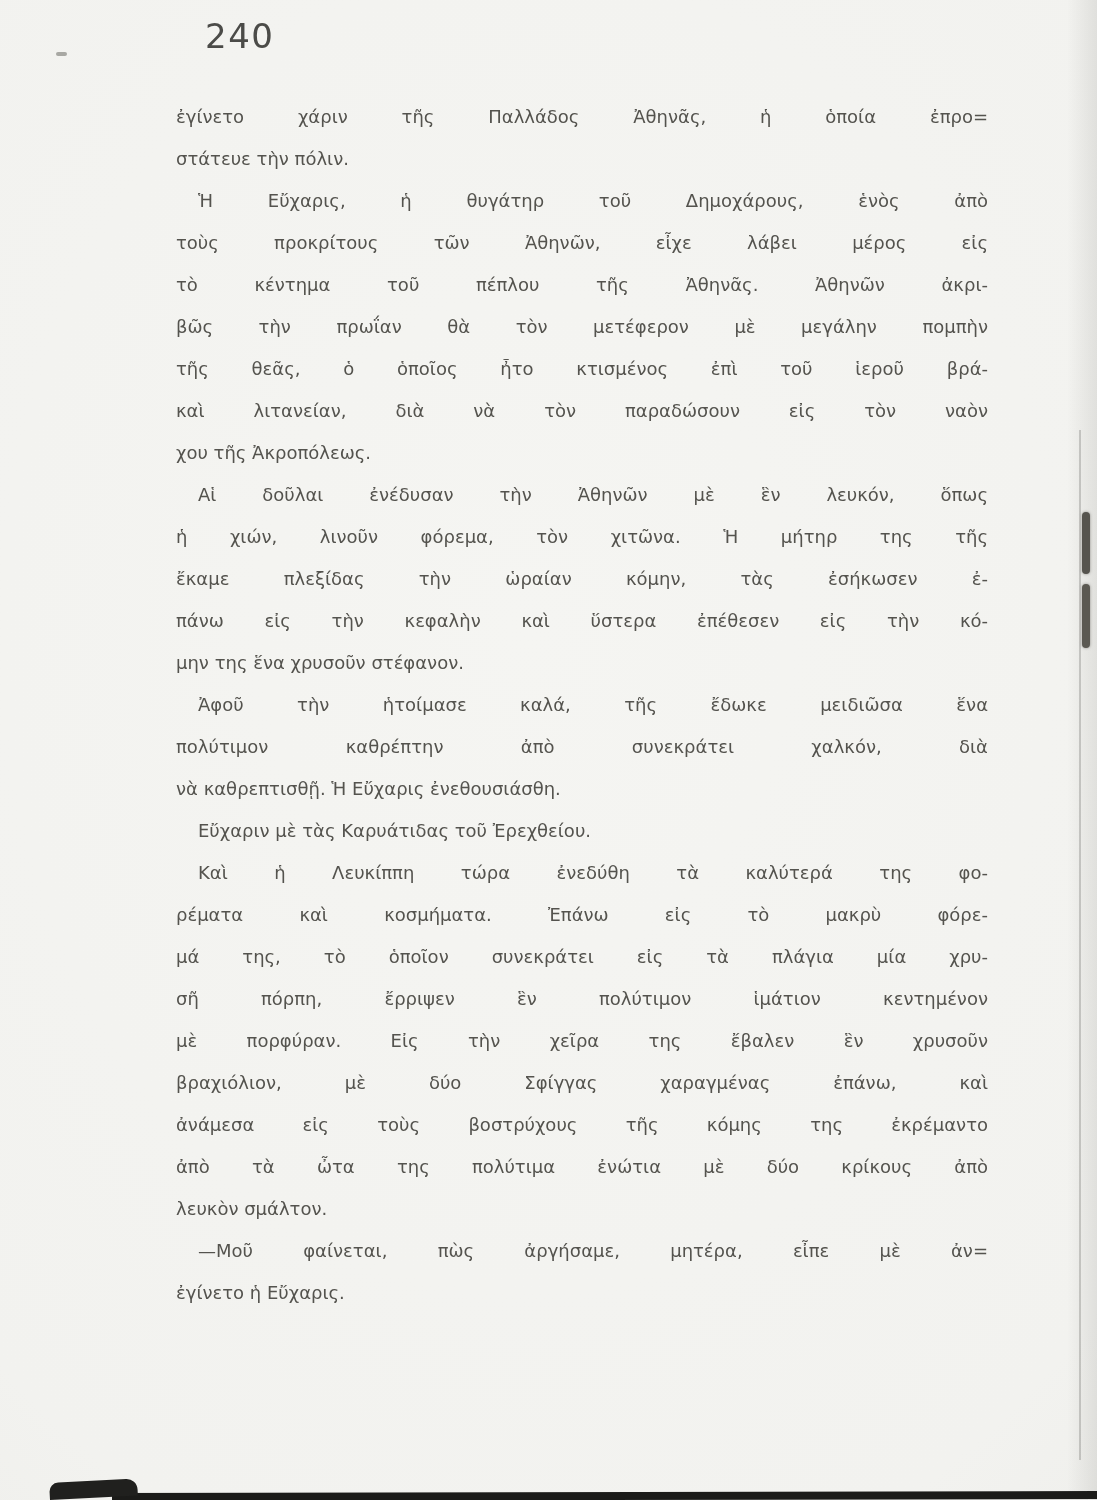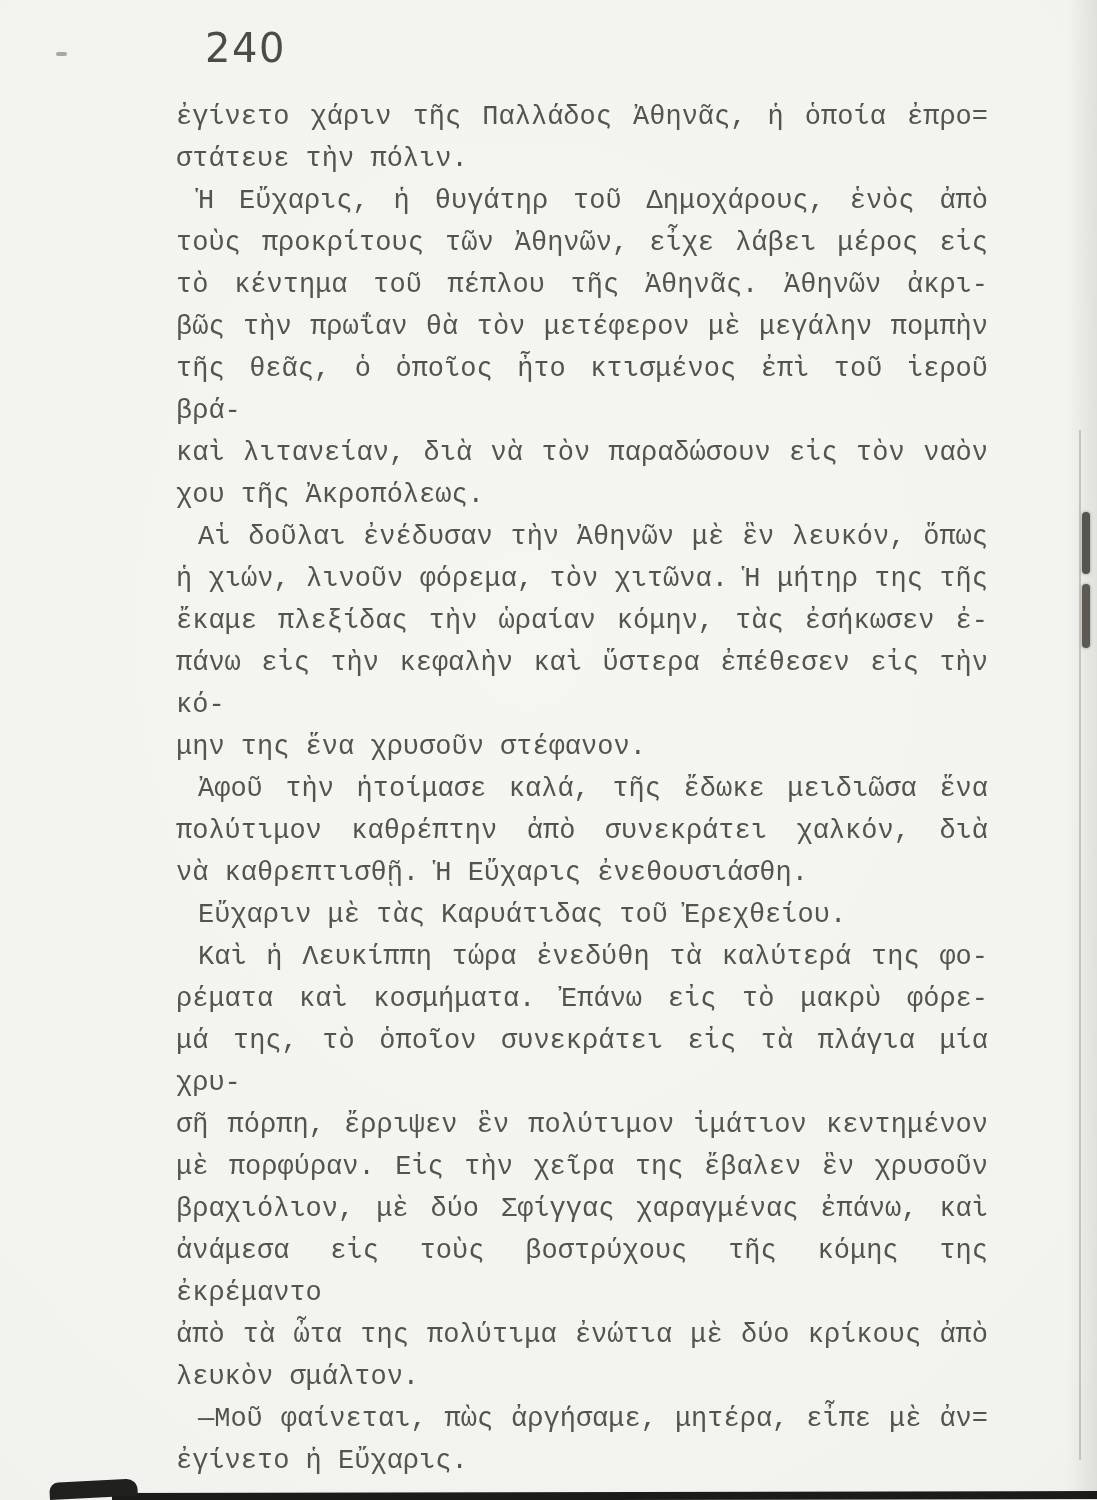--- a/index.html
+++ b/index.html
@@ -16,40 +16,38 @@
   }
   .paper {
     position: absolute;
     inset: 0;
     background: radial-gradient(130% 120% at 48% 42%, #f5f5f2 0%, #f2f2ef 55%, #eaeae6 85%, #e0e0dc 100%);
   }
   .page-number {
     position: absolute;
     left: 205px;
     top: 18px;
-    font-size: 40px;
+    font-size: 34px;
     line-height: 36px;
     color: #4b4b48;
     letter-spacing: 1.5px;
-    margin-top: 12px;
   }
   .text-block {
     position: absolute;
     left: 176px;
     top: 96px;
     width: 812px;
   }
   .line {
-    font-size: 27px;
+    font-size: 18px;
     line-height: 42px;
     color: #54534e;
     text-align: justify;
     text-align-last: justify;
     white-space: normal;
-    font-family: Liberation Mono, monospace;
   }
   .line.para-end {
     text-align: center;
     text-align-last: left;
   }
   .line.indent {
     text-indent: 22px;
   }
   .artifact {
     position: absolute;

